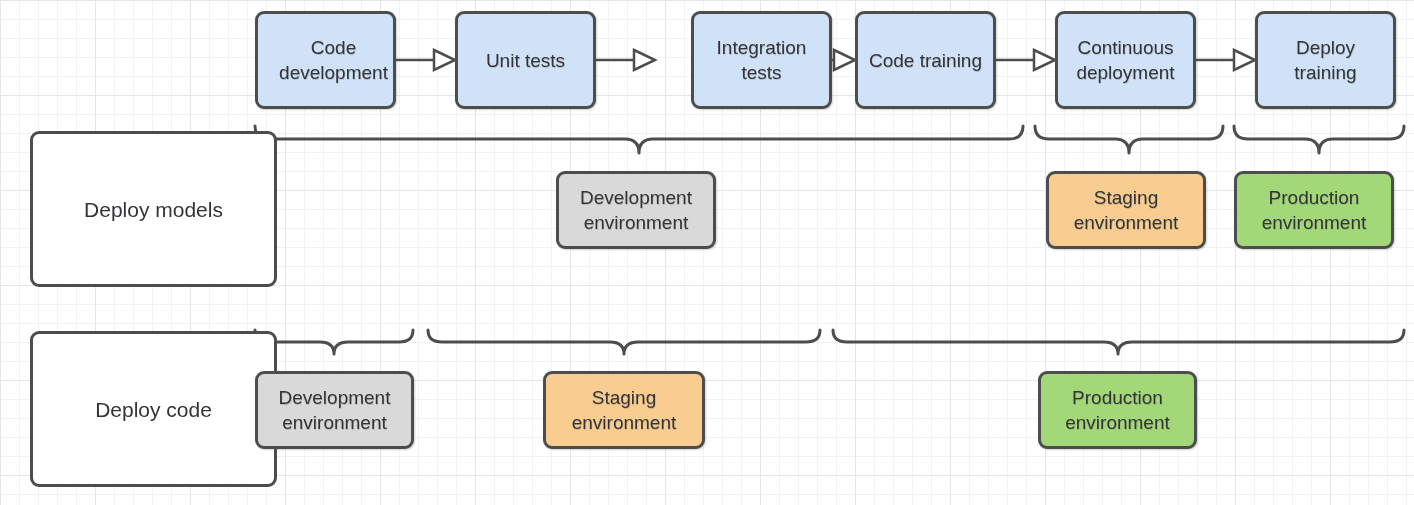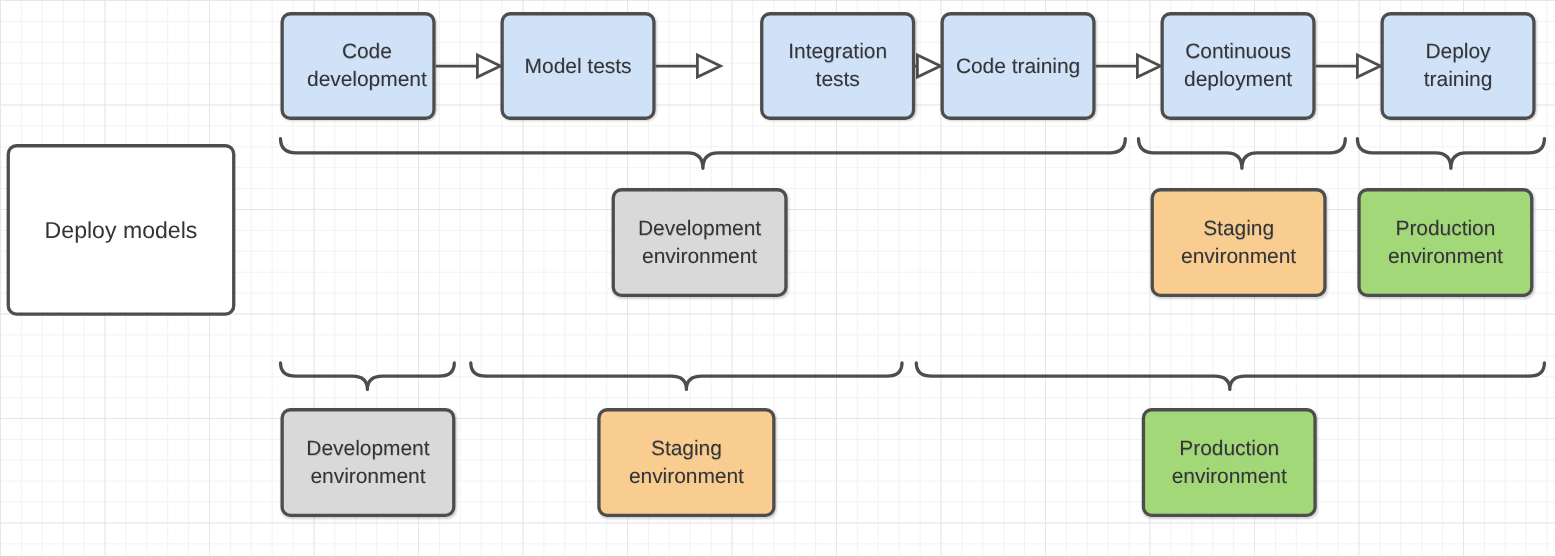--- a/index.html
+++ b/index.html
@@ -27,29 +27,29 @@
     color:#343438;
     font-size:19px;line-height:25px;
     padding:4px 8px;
     box-shadow:1px 1px 2px rgba(80,80,80,0.25);
     text-shadow:0.5px 0.5px 0.5px rgba(120,120,120,0.35);
   }
   .step{top:11px;width:141px;height:98px;}
   .s1{left:255px;padding-left:24px;} .s2{left:455px;} .s3{left:659px;margin-left:32px;}
   .s4{left:855px;} .s5{left:1055px;} .s6{left:1255px;}
   .rowlabel{
-    left:6px;width:208px;height:156px;
+    left:30px;width:247px;height:156px;
     background:#ffffff;
     font-size:21px;
     box-shadow:none;
     text-shadow:none;
   }
   .rl-models{top:131px;}
   .rl-code{top:331px;}
-  .env{width:160px;height:99px;}
+  .env{width:160px;height:78px;}
   .env-mid{top:171px;}
   .env-bot{top:371px;}
   .e-m-dev{left:556px;} .e-m-stg{left:1046px;} .e-m-prd{left:1234px;}
   .e-c-dev{left:255px;width:159px;} .e-c-stg{left:543px;width:162px;} .e-c-prd{left:1038px;width:159px;}
   .brace{fill:none;stroke:#4d4d4d;stroke-width:3;stroke-linecap:round;stroke-linejoin:round;}
   .arrowline{stroke:#4d4d4d;stroke-width:2.5;}
   .arrowhead{fill:#ffffff;stroke:#4d4d4d;stroke-width:2.5;stroke-linejoin:miter;}
 </style>
 </head>
 <body>
@@ -82,27 +82,28 @@
     <path class="brace" d="M255,126 Q255,139 269,139 L625,139 Q639,139 639,153 Q639,139 653,139 L1009,139 Q1023,139 1023,126"></path>
     <path class="brace" d="M1035,126 Q1035,139 1049,139 L1115,139 Q1129,139 1129,153 Q1129,139 1143,139 L1209,139 Q1223,139 1223,126"></path>
     <path class="brace" d="M1234,126 Q1234,139 1248,139 L1305,139 Q1319,139 1319,153 Q1319,139 1333,139 L1390,139 Q1404,139 1404,126"></path>
 
     <path class="brace" d="M255,330 Q255,342 269,342 L320,342 Q334,342 334,354 Q334,342 348,342 L399,342 Q413,342 413,330"></path>
     <path class="brace" d="M428,330 Q428,342 442,342 L610,342 Q624,342 624,354 Q624,342 638,342 L806,342 Q820,342 820,330"></path>
     <path class="brace" d="M833,330 Q833,342 847,342 L1104,342 Q1118,342 1118,354 Q1118,342 1132,342 L1390,342 Q1404,342 1404,330"></path>
   </svg>
 
   <div class="node step s1" style="background: rgb(207, 226, 247);">Code development</div>
-  <div class="node step s2" style="background: rgb(207, 226, 247);">Model tests</div>
+  <div class="node step s2" style="background: rgb(207, 226, 247);">Unit tests</div>
   <div class="node step s3" style="background: rgb(207, 226, 247);">Integration tests</div>
   <div class="node step s4" style="background: rgb(207, 226, 247);">Code training</div>
   <div class="node step s5" style="background: rgb(207, 226, 247);">Continuous deployment</div>
   <div class="node step s6" style="background: rgb(207, 226, 247);">Deploy training</div>
 
   <div class="node rowlabel rl-models">Deploy models</div>
+  <div class="node rowlabel rl-code">Deploy code</div>
 
   <div class="node env env-mid e-m-dev" style="background: rgb(217, 217, 217);">Development environment</div>
   <div class="node env env-mid e-m-stg" style="background: rgb(248, 205, 143);">Staging environment</div>
   <div class="node env env-mid e-m-prd" style="background: rgb(162, 216, 119);">Production environment</div>
 
   <div class="node env env-bot e-c-dev" style="background: rgb(217, 217, 217);">Development environment</div>
   <div class="node env env-bot e-c-stg" style="background: rgb(248, 205, 143);">Staging environment</div>
   <div class="node env env-bot e-c-prd" style="background: rgb(162, 216, 119);">Production environment</div>
 
 </div>

